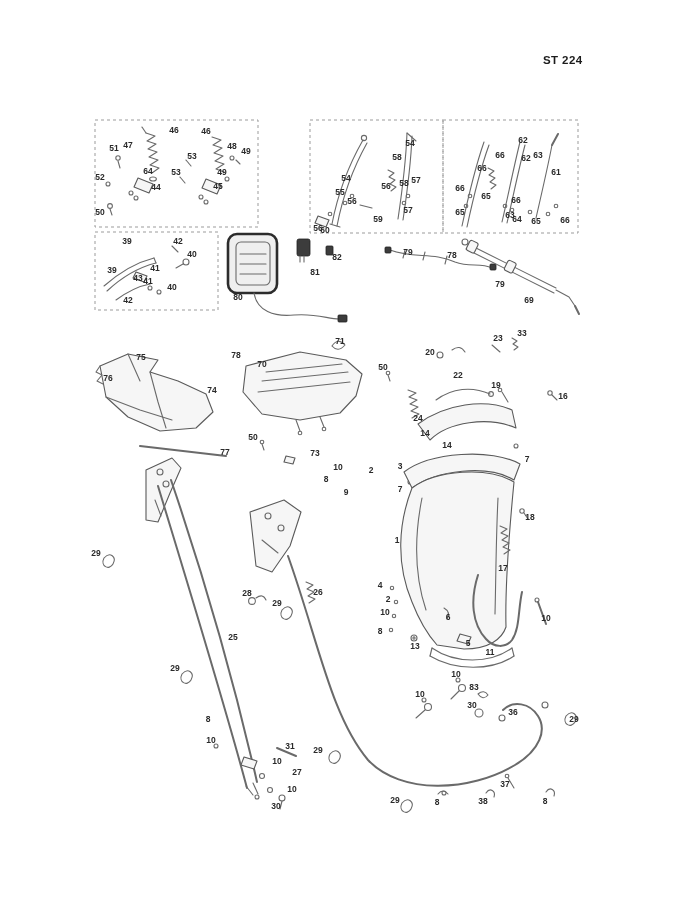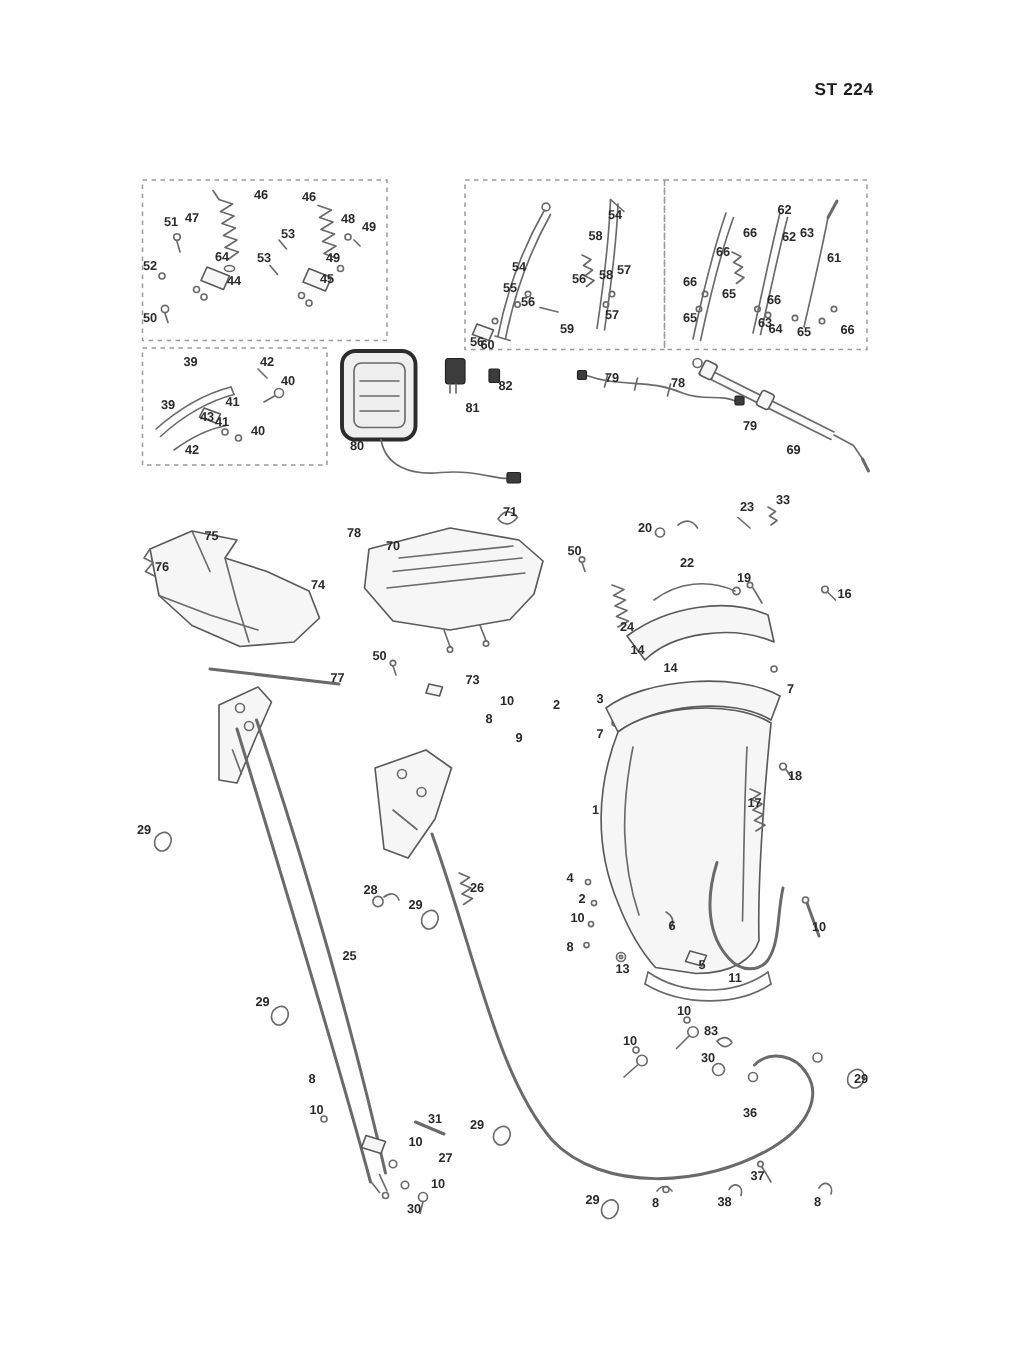--- a/index.html
+++ b/index.html
@@ -328,21 +328,21 @@
       <span class="callout" style="left: 253px; top: 437px;">50</span>
       <span class="callout" style="left: 225px; top: 452px;">77</span>
       <span class="callout" style="left: 299px; top: 453px; margin-left: 16px;">73</span>
       <span class="callout" style="left: 338px; top: 467px;">10</span>
       <span class="callout" style="left: 371px; top: 470px;">2</span>
       <span class="callout" style="left: 326px; top: 479px;">8</span>
       <span class="callout" style="left: 346px; top: 492px;">9</span>
       <span class="callout" style="left: 400px; top: 466px;">3</span>
       <span class="callout" style="left: 400px; top: 489px;">7</span>
       <span class="callout" style="left: 530px; top: 517px;">18</span>
-      <span class="callout" style="left: 503px; top: 535px;">17</span>
+      <span class="callout" style="left: 503px; top: 568px;">17</span>
       <span class="callout" style="left: 397px; top: 540px;">1</span>
       <span class="callout" style="left: 380px; top: 585px;">4</span>
       <span class="callout" style="left: 388px; top: 599px;">2</span>
       <span class="callout" style="left: 385px; top: 612px;">10</span>
       <span class="callout" style="left: 380px; top: 631px;">8</span>
       <span class="callout" style="left: 448px; top: 617px;">6</span>
       <span class="callout" style="left: 468px; top: 643px;">5</span>
       <span class="callout" style="left: 546px; top: 618px;">10</span>
       <span class="callout" style="left: 415px; top: 646px;">13</span>
       <span class="callout" style="left: 490px; top: 652px;">11</span>
@@ -357,21 +357,21 @@
       <span class="callout" style="left: 290px; top: 746px;">31</span>
       <span class="callout" style="left: 318px; top: 750px;">29</span>
       <span class="callout" style="left: 277px; top: 761px;">10</span>
       <span class="callout" style="left: 297px; top: 772px;">27</span>
       <span class="callout" style="left: 292px; top: 789px;">10</span>
       <span class="callout" style="left: 276px; top: 806px;">30</span>
       <span class="callout" style="left: 420px; top: 694px;">10</span>
       <span class="callout" style="left: 456px; top: 674px;">10</span>
       <span class="callout" style="left: 474px; top: 687px;">83</span>
       <span class="callout" style="left: 472px; top: 705px;">30</span>
-      <span class="callout" style="left: 500px; top: 712px; margin-top: 30px;">36</span>
+      <span class="callout" style="left: 513px; top: 712px;">36</span>
       <span class="callout" style="left: 574px; top: 719px;">29</span>
       <span class="callout" style="left: 395px; top: 800px;">29</span>
       <span class="callout" style="left: 437px; top: 802px;">8</span>
       <span class="callout" style="left: 483px; top: 801px;">38</span>
       <span class="callout" style="left: 505px; top: 784px;">37</span>
       <span class="callout" style="left: 545px; top: 801px;">8</span>
     </div>
 
 </div>
 

